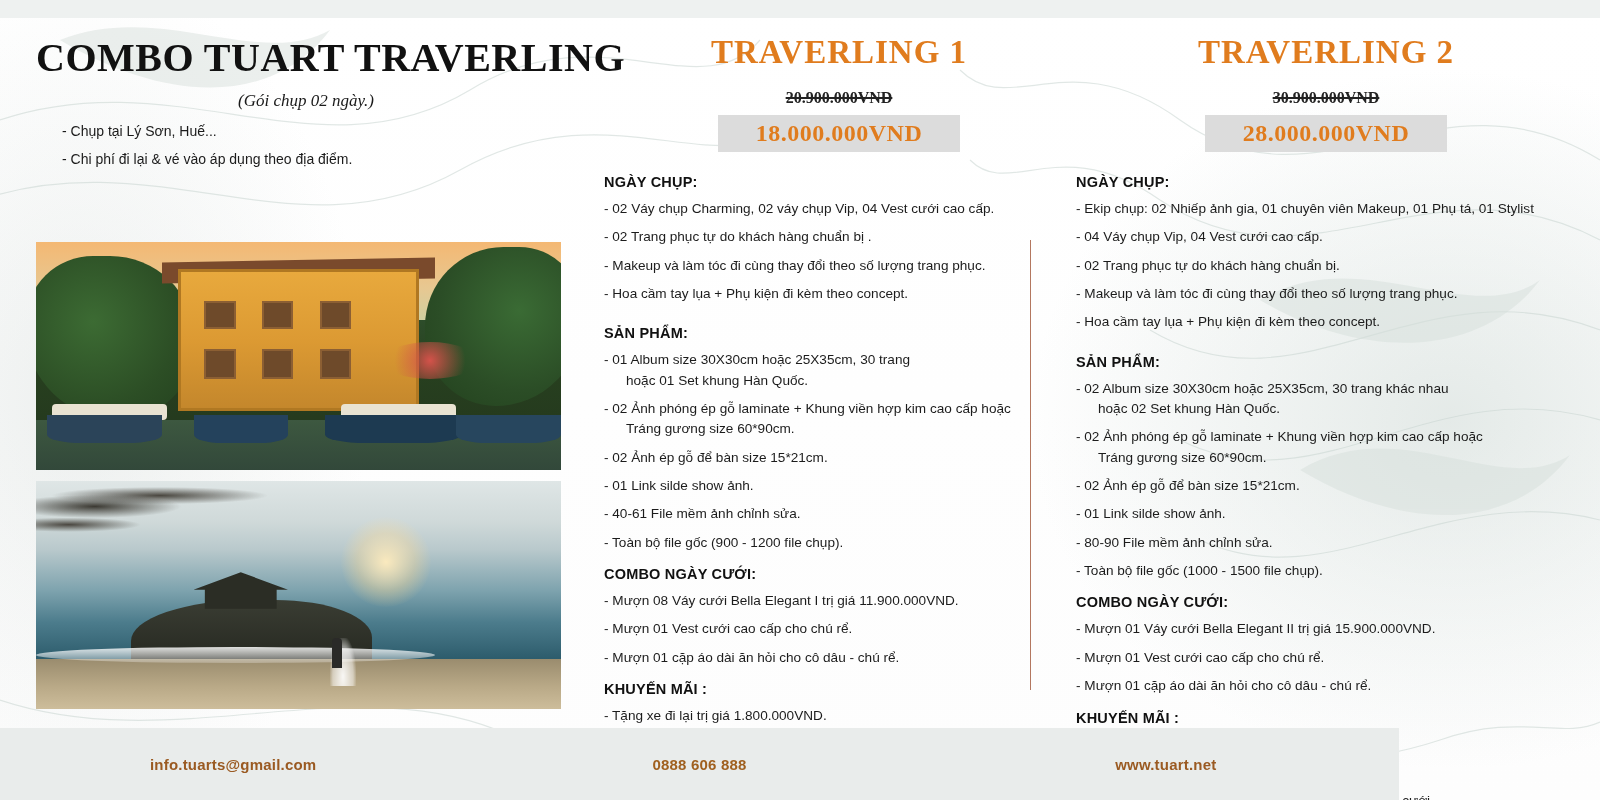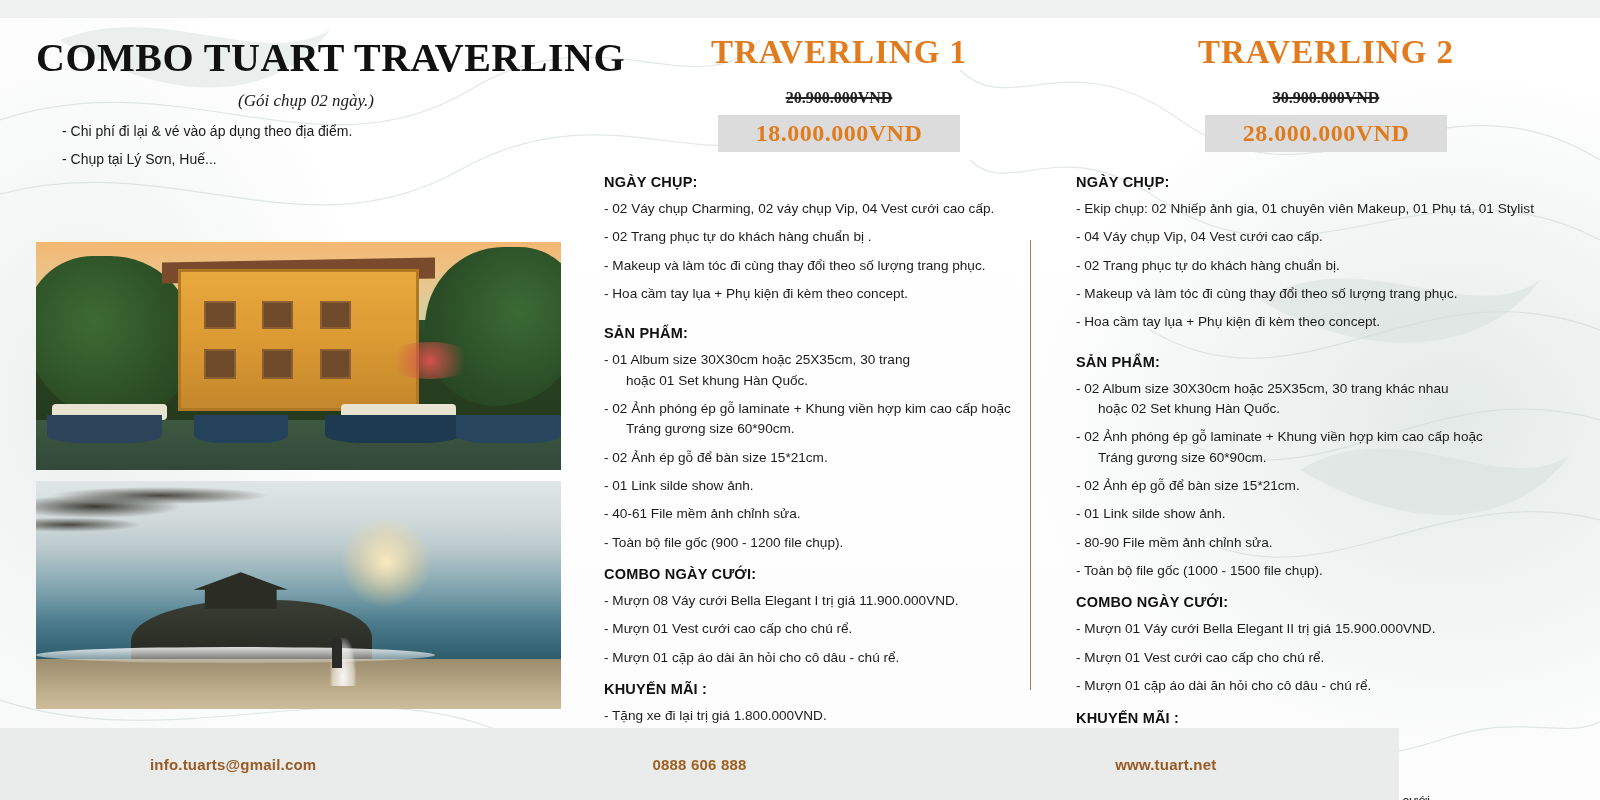--- a/index.html
+++ b/index.html
@@ -264,22 +264,22 @@
       <path d="M 1300 470 C 1400 410 1500 500 1570 455 C 1510 535 1400 530 1300 470 Z"></path>
       <path d="M 60 40 C 160 0 260 70 330 30 C 270 110 160 100 60 40 Z"></path>
     </g>
   </svg>
 
   <div class="top-bar"></div>
 
   <div class="col-left">
     <div class="main-title">COMBO TUART TRAVERLING</div>
     <div class="subtitle">(Gói chụp 02 ngày.)</div>
+    <div class="loc-line">-  Chụp tại Lý Sơn, Huế...</div>
     <div class="loc-line">-  Chi phí đi lại &amp; vé vào áp dụng theo địa điểm.</div>
-    <div class="loc-line">-  Chụp tại Lý Sơn, Huế...</div>
   </div>
 
   <div class="photos">
     <div class="photo ph1">
       <div class="sky"></div>
       <div class="treeL"></div>
       <div class="treeR"></div>
       <div class="roof"></div>
       <div class="house"></div>
       <div class="win" style="left:32%; top:26%; width:6%; height:12%;"></div>

